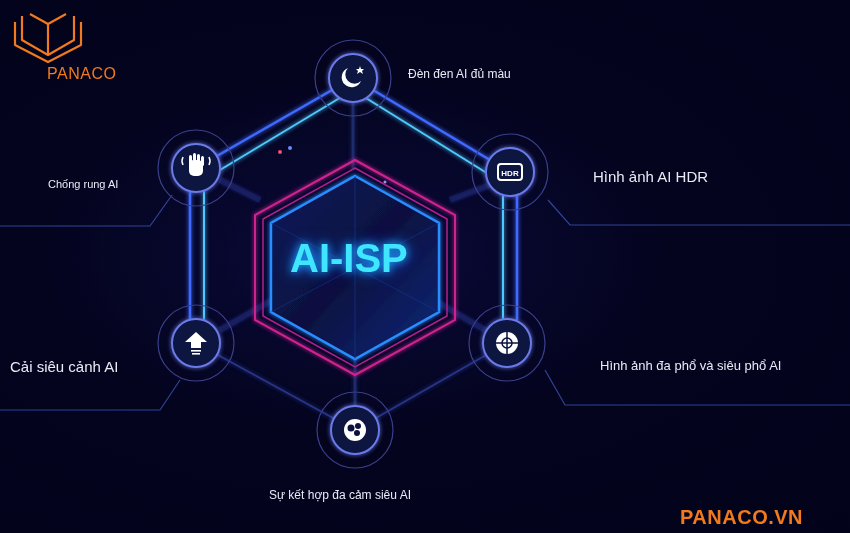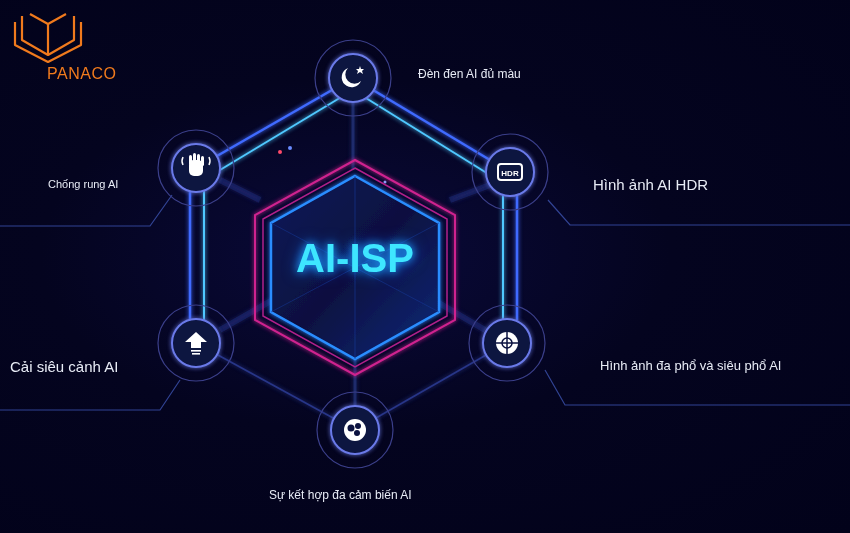--- a/index.html
+++ b/index.html
@@ -1,28 +1,28 @@
 <!DOCTYPE html>
 <html><head>
 <meta charset="utf-8">
 <style>
   html, body { margin:0; padding:0; }
   body { width:850px; height:533px; background:#03031c; overflow:hidden; position:relative; font-family:"Liberation Sans", sans-serif; }
   .stage { position:absolute; left:0; top:0; width:850px; height:533px; background: radial-gradient(ellipse at 355px 255px, #0a0a3a 0%, #04041f 45%, #02021a 100%); }
   svg.diagram { position:absolute; left:0; top:0; }
   .label { position:absolute; color:#e8ecf6; white-space:nowrap; }
-  .lbl-moon { left:418px; top:67px; font-size:12px;text-align:right; }
+  .lbl-moon { left:408px; top:67px; font-size:12px;text-align:right; }
   .lbl-hand { left:48px; top:178px; font-size:11px; }
-  .lbl-hdr { left:593px; top:176px; font-size:15px; }
+  .lbl-hdr { left:593px; top:168px; font-size:15px; }
   .lbl-bulb { left:10px; top:358px; font-size:15px; }
   .lbl-target { left:600px; top:358px; font-size:13px; }
   .lbl-sensor { left:269px; top:488px; font-size:12px; }
   .logo-text { position:absolute; left:14px; top:65px; color:#f07a1d; font-size:16px; letter-spacing:0.5px;margin-left:33px; }
   .brand-url { position:absolute; left:680px; top:506px; color:#f07a1d; font-size:20px; font-weight:bold; letter-spacing:0.5px; }
-  .center-title { position:absolute; left:290px; top:236px; width:130px; text-align:center; color:#3ee6ff; font-size:40px; font-weight:bold; text-shadow:0 0 8px #1fa8ff, 0 0 16px #1a6fff; }
+  .center-title { position:absolute; left:290px; top:236px; width:130px; text-align:left; color:#3ee6ff; font-size:40px; font-weight:bold; text-shadow:0 0 8px #1fa8ff, 0 0 16px #1a6fff; }
 </style>
 </head>
 <body>
 
 <div class="stage">
 
   <svg class="diagram" width="850" height="533" viewBox="0 0 850 533">
     <defs>
       <filter id="glow" x="-50%" y="-50%" width="200%" height="200%">
         <feGaussianBlur stdDeviation="2" result="b"></feGaussianBlur>
@@ -133,15 +133,16 @@
 
   <div class="logo-text">PANACO</div>
 
   <div class="center-title">AI-ISP</div>
 
   <div class="label lbl-moon">Đèn đen AI đủ màu</div>
   <div class="label lbl-hand">Chống rung AI</div>
   <div class="label lbl-hdr">Hình ảnh AI HDR</div>
   <div class="label lbl-bulb">Cải siêu cảnh AI</div>
   <div class="label lbl-target">Hình ảnh đa phổ và siêu phổ AI</div>
-  <div class="label lbl-sensor">Sự kết hợp đa cảm biến AI</div>
+  <div class="label lbl-sensor">Sự kết hợp đa cảm siêu AI</div>
 
+  <div class="brand-url">PANACO.VN</div>
 </div>
 
 </body></html>

